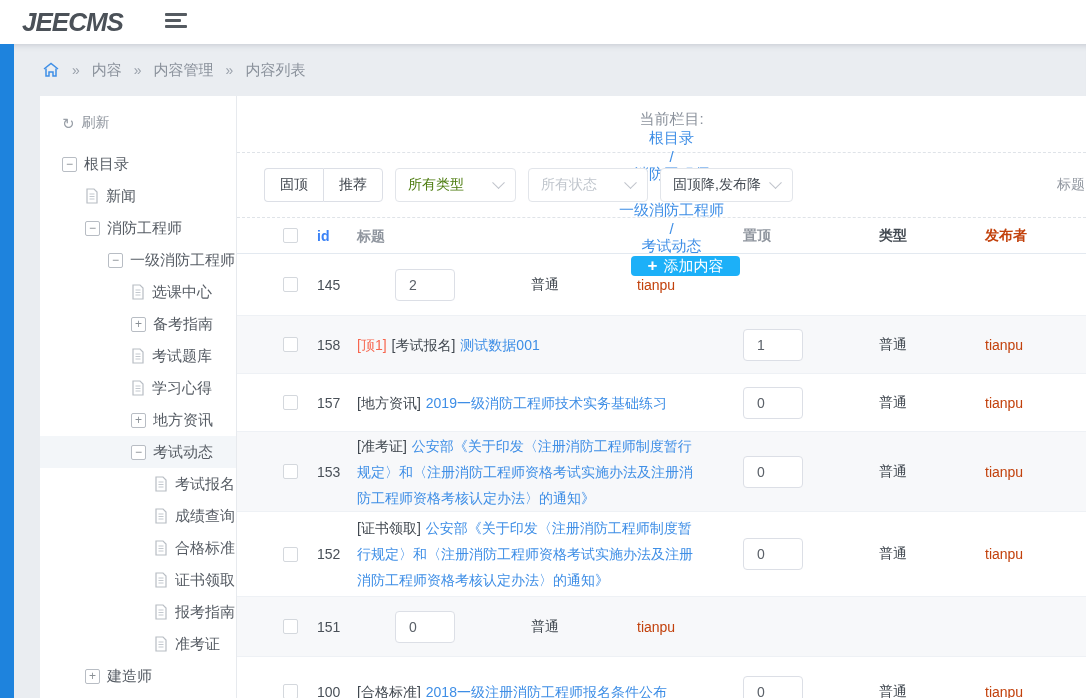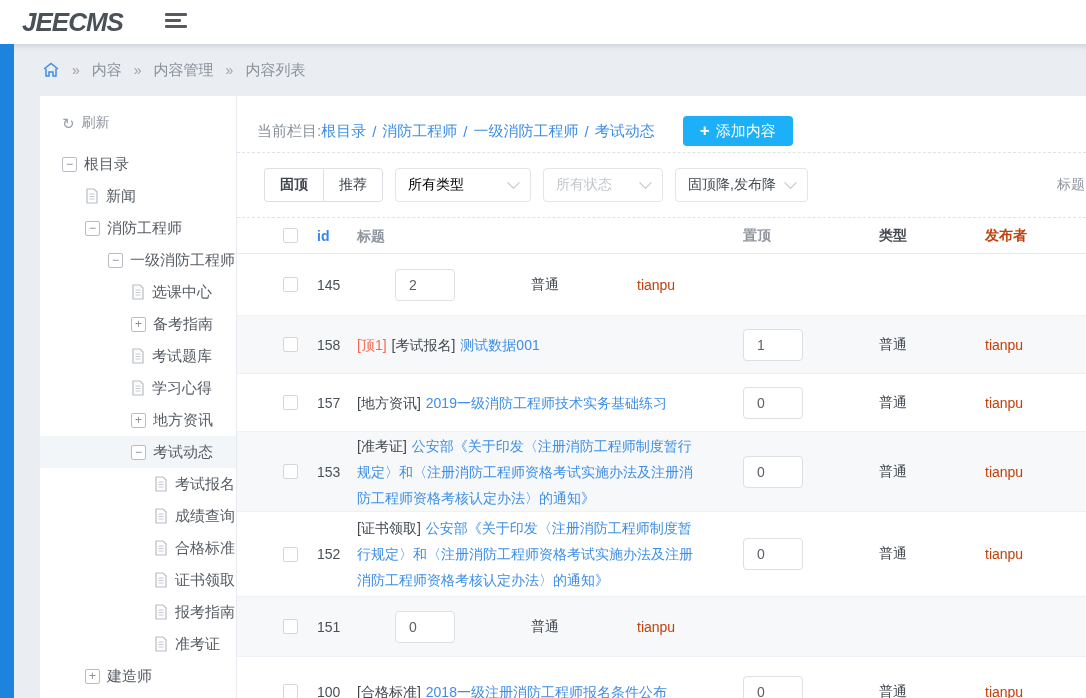--- a/index.html
+++ b/index.html
@@ -33,36 +33,36 @@
   .tree-item { display:flex; align-items:center; height:32px; font-size:15px; color:#565c64; cursor:pointer; white-space:nowrap; }
   .tree-item.selected { background:#f3f6f9; } 
   .ti-pad-0{ margin-left:22px; } .ti-pad-1{ margin-left:45px; } .ti-pad-2{ margin-left:68px; }
   .ti-pad-3{ margin-left:91px; } .ti-pad-4{ margin-left:114px; }
   .boxic { width:15px; height:15px; border:1px solid #b8bdc4; border-radius:2px; color:#8a9096; font-size:12px; line-height:13px; text-align:center; background:#fff; flex:none; }
   .docic { width:14px; height:16px; flex:none; display:inline-flex; }
   .tree-label { margin-left:7px; }
 
   
   .main { flex:1; background:#ffffff; min-width:0; }
-  .current-bar { display:flex; align-items:center; margin:14px 0 0 20px; height:42px; }
+  .current-bar { display:flex; align-items:center; margin:14px 0 0 20px; height:42px;flex-direction:column; }
   .current-label { color:#8b929c; font-size:15px; }
   .path-link { color:#3e8ee6; font-size:15px; cursor:pointer; }
   .path-sep { color:#3e8ee6; font-size:15px; margin:0 6px; }
   .add-btn { margin-left:28px; background:#1cb0f8; color:#fff; border:none; border-radius:4px; height:30px; padding:0 17px; font-size:15px; cursor:pointer; display:inline-flex; align-items:center; font-family:inherit; }
   .add-btn .plus { font-size:17px; margin-right:6px; font-weight:bold; }
 
   .dashed { border-top:1px dashed #dfe3e8; margin:0; }
 
   .filter-row { display:flex; align-items:center; padding:15px 0 15px 27px; }
   .btn-group { display:flex; }
   .tog-btn { border:1px solid #dcdfe6; background:#fff; color:#3f454d; font-size:14px; height:34px; padding:0 15px; cursor:pointer; font-family:inherit; }
-  .tog-btn:first-child { border-radius:4px 0 0 4px; border-right:none;font-weight:bold; }
+  .tog-btn:first-child { border-radius:4px 0 0 4px; border-right:none; }
   .tog-btn:last-child { border-radius:0 4px 4px 0; }
   .select-box { display:flex; align-items:center; justify-content:space-between; border:1px solid #e2e5ea; border-radius:4px; height:34px; padding:0 12px; font-size:14px; background:#fff; cursor:pointer; }
-  .sel-type { width:136px; margin-left:12px; color:#000000; }
+  .sel-type { width:121px; margin-left:12px; color:#4d7c0f; }
   .sel-status { width:120px; margin-left:12px; color:#c0c6cd; }
   .sel-sort { width:133px; margin-left:12px; color:#434a52; }
   .chev { width:9px; height:9px; border-right:1.5px solid #c0c4cc; border-bottom:1.5px solid #c0c4cc; transform:rotate(45deg) translate(-2px,-2px); flex:none; }
   .title-filter-label { margin-left:auto; color:#8f959e; font-size:14px; padding-right:1px; white-space:nowrap; }
 
   
   .thead { display:flex; align-items:center; height:36px; color:#8f959e; font-size:14px; font-weight:bold; border-bottom:1px solid #e3e9f0; }
   .trow { display:flex; align-items:center; font-size:14px; border-bottom:1px solid #eef1f5; }
   .trow.alt { background:#f7f8fa; }
   .c-check { width:64px; padding-left:46px; flex:none; }

